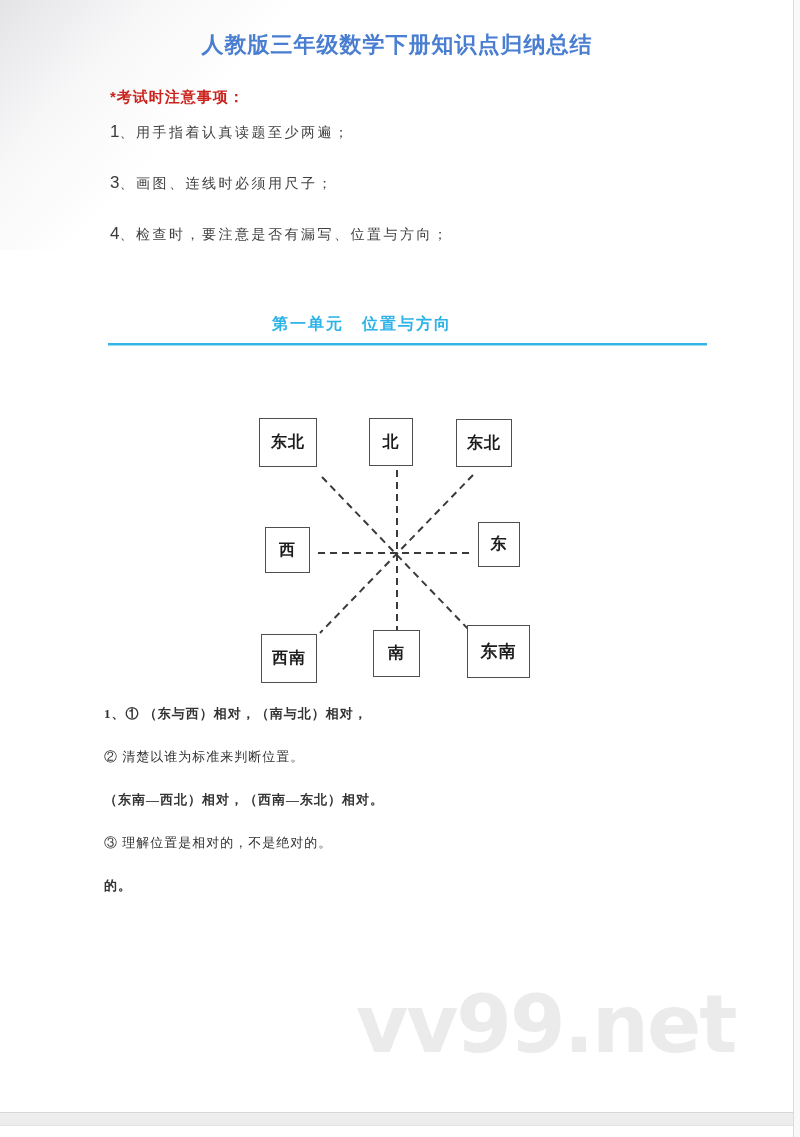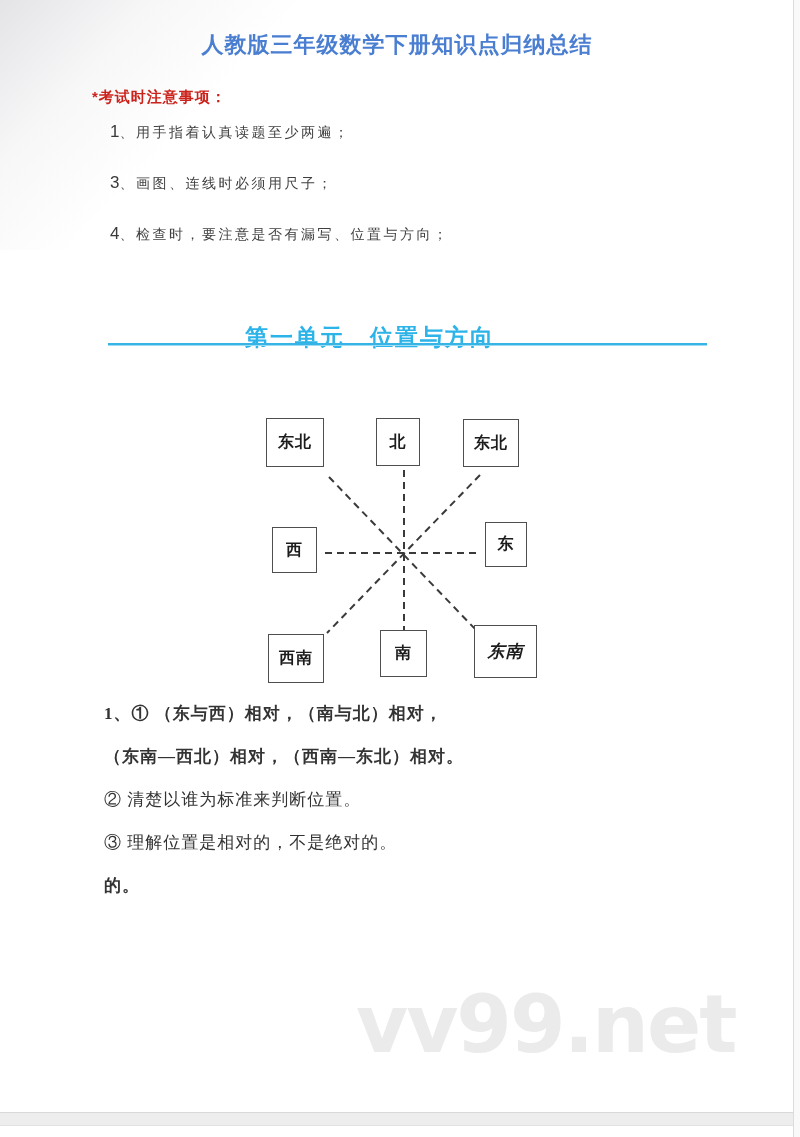--- a/index.html
+++ b/index.html
@@ -36,66 +36,66 @@
   .doc-title {
     position: absolute; top: 30px; left: 0; width: 794px;
     text-align: center;
     font-family: "Liberation Sans", sans-serif;
     font-size: 22px; font-weight: bold;
     color: #4a7ed1; letter-spacing: 1px;
     margin: 0;
   }
 
   .exam-heading {
-    position: absolute; top: 88px; left: 92px;
+    position: absolute; top: 88px; left: 110px;
     font-family: "Liberation Sans", sans-serif;
     font-size: 15px; font-weight: bold;
     color: #cb231c; letter-spacing: 1px;
   }
 
   .exam-items { position: absolute; top: 118px; left: 110px; width: 600px; }
   .exam-item { margin-bottom: 22px; line-height: 28px; white-space: nowrap; }
   .exam-item .num {
     font-family: "Liberation Sans", sans-serif;
     font-size: 17px; color: #3a3a3a;
   }
   .exam-item .txt {
     font-size: 14px; color: #3f3f3f; letter-spacing: 2.5px;
   }
 
   .unit-heading {
     position: absolute; top: 314px; left: 0; width: 724px;
     text-align: center;
     font-family: "Liberation Sans", sans-serif;
-    font-size: 23px; font-weight: bold;
+    font-size: 16px; font-weight: bold;
     color: #2cb3e8; letter-spacing: 2px;
-    margin: 8px;
+    margin: 0;
   }
   .unit-divider {
     position: absolute; top: 343px; left: 108px; width: 599px; height: 2px;
     background: #35b4e5;
     border-bottom: 1px solid #9bdcf4;
   }
 
-  .compass { position: absolute; left: 237px; top: 405px; width: 330px; height: 292px; }
+  .compass { position: absolute; left: 230px; top: 405px; width: 330px; height: 292px; }
   .compass svg { position: absolute; left: 0; top: 0; }
   .cbox {
     position: absolute;
     background: #ffffff;
     border: 1.5px solid #4f4f4f;
     display: flex; align-items: center; justify-content: center;
     font-weight: bold; font-size: 16px; color: #1c1c1c;
     font-family: "DejaVu Serif", serif;
     letter-spacing: 1px;
     box-sizing: border-box;
   }
 
   .notes { position: absolute; left: 104px; top: 692px; width: 640px; }
   .note-line {
-    font-size: 17px; line-height: 43px; color: #333333;
+    font-size: 13px; line-height: 43px; color: #333333;
     letter-spacing: 1px; white-space: nowrap;
   }
   .note-line.bold { font-weight: bold; }
 
   .watermark {
     position: absolute; left: 356px; top: 978px;
     font-family: "DejaVu Sans", sans-serif;
     font-size: 80px; font-weight: 800;
     color: #ebebeb; letter-spacing: -2px;
     user-select: none;
@@ -148,29 +148,29 @@
       </div>
     <div class="cbox" style="left:248px; top:117px; width:42px; height:45px;">
         <span>东</span>
       </div>
     <div class="cbox" style="left:31px;  top:229px; width:56px; height:49px;">
         <span>西南</span>
       </div>
     <div class="cbox" style="left:143px; top:225px; width:47px; height:47px;">
         <span>南</span>
       </div>
-    <div class="cbox" style="left:237px; top:220px; width:63px; height:53px; font-size:17px;font-style:italic;">
+    <div class="cbox" style="left:237px; top:220px; width:63px; height:53px; font-size:17px;">
         <span>东南</span>
       </div>
   </div>
 
   <div class="notes">
     <div class="note-line bold">1、① （东与西）相对，（南与北）相对，</div>
+    <div class="note-line">② 清楚以谁为标准来判断位置。</div>
     <div class="note-line bold">（东南—西北）相对，（西南—东北）相对。</div>
-    <div class="note-line">② 清楚以谁为标准来判断位置。</div>
     <div class="note-line">③ 理解位置是相对的，不是绝对的。</div>
     <div class="note-line bold">的。</div>
   </div>
 
   <div class="watermark">vv99.net</div>
 
   <div class="page-gap"></div>
   <div class="page-right-edge"></div>
 
 </div>

